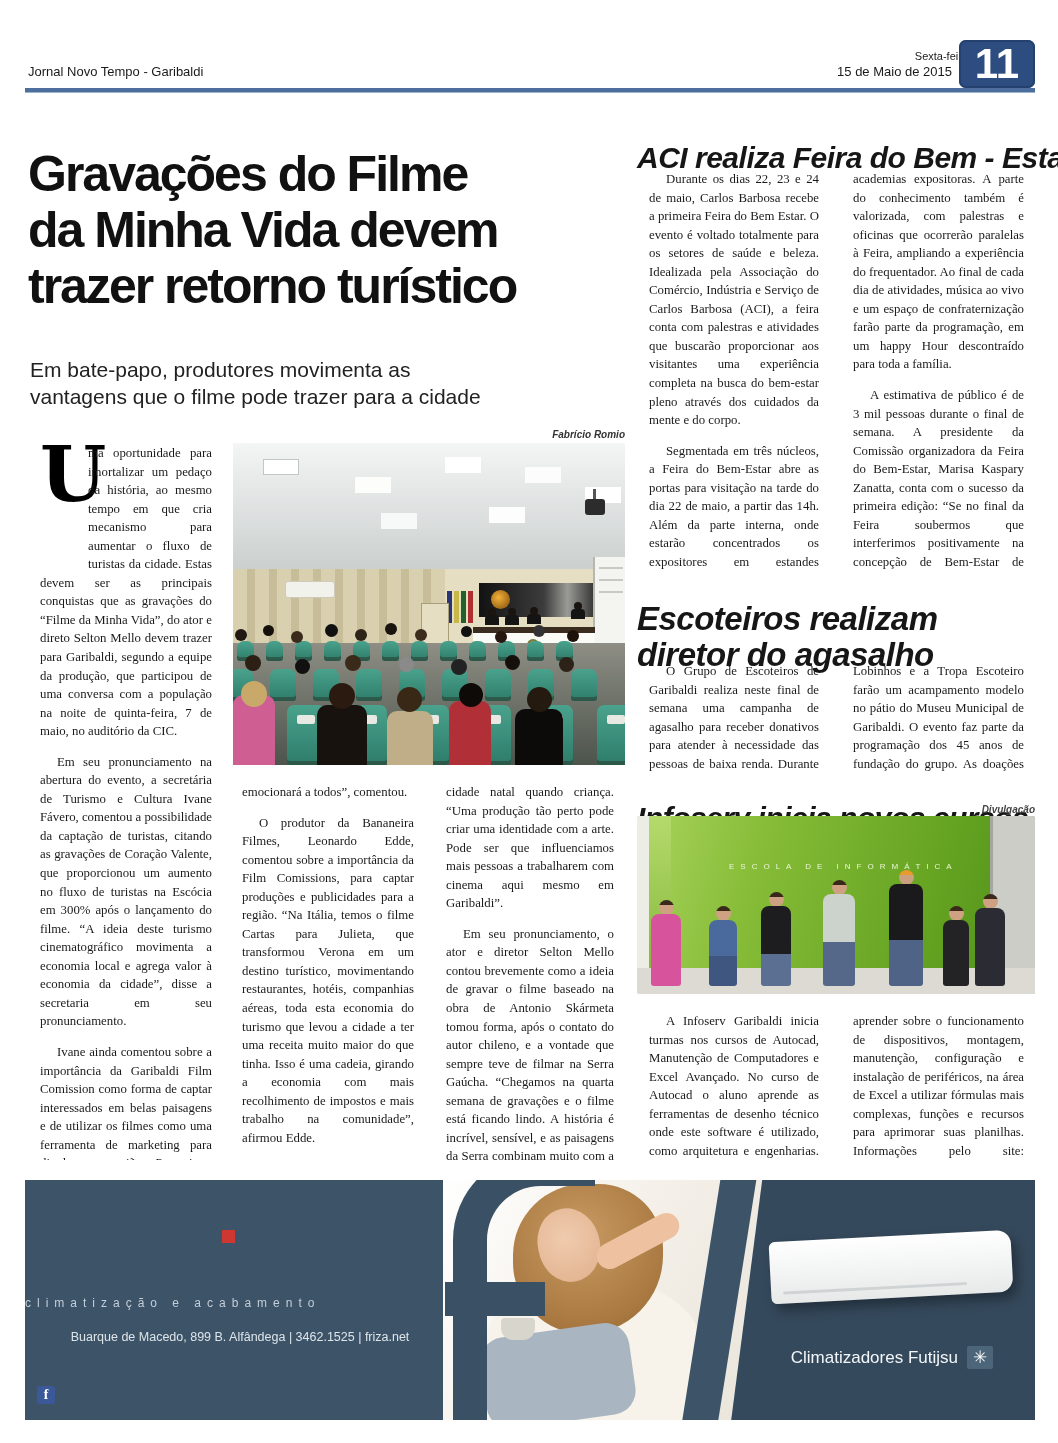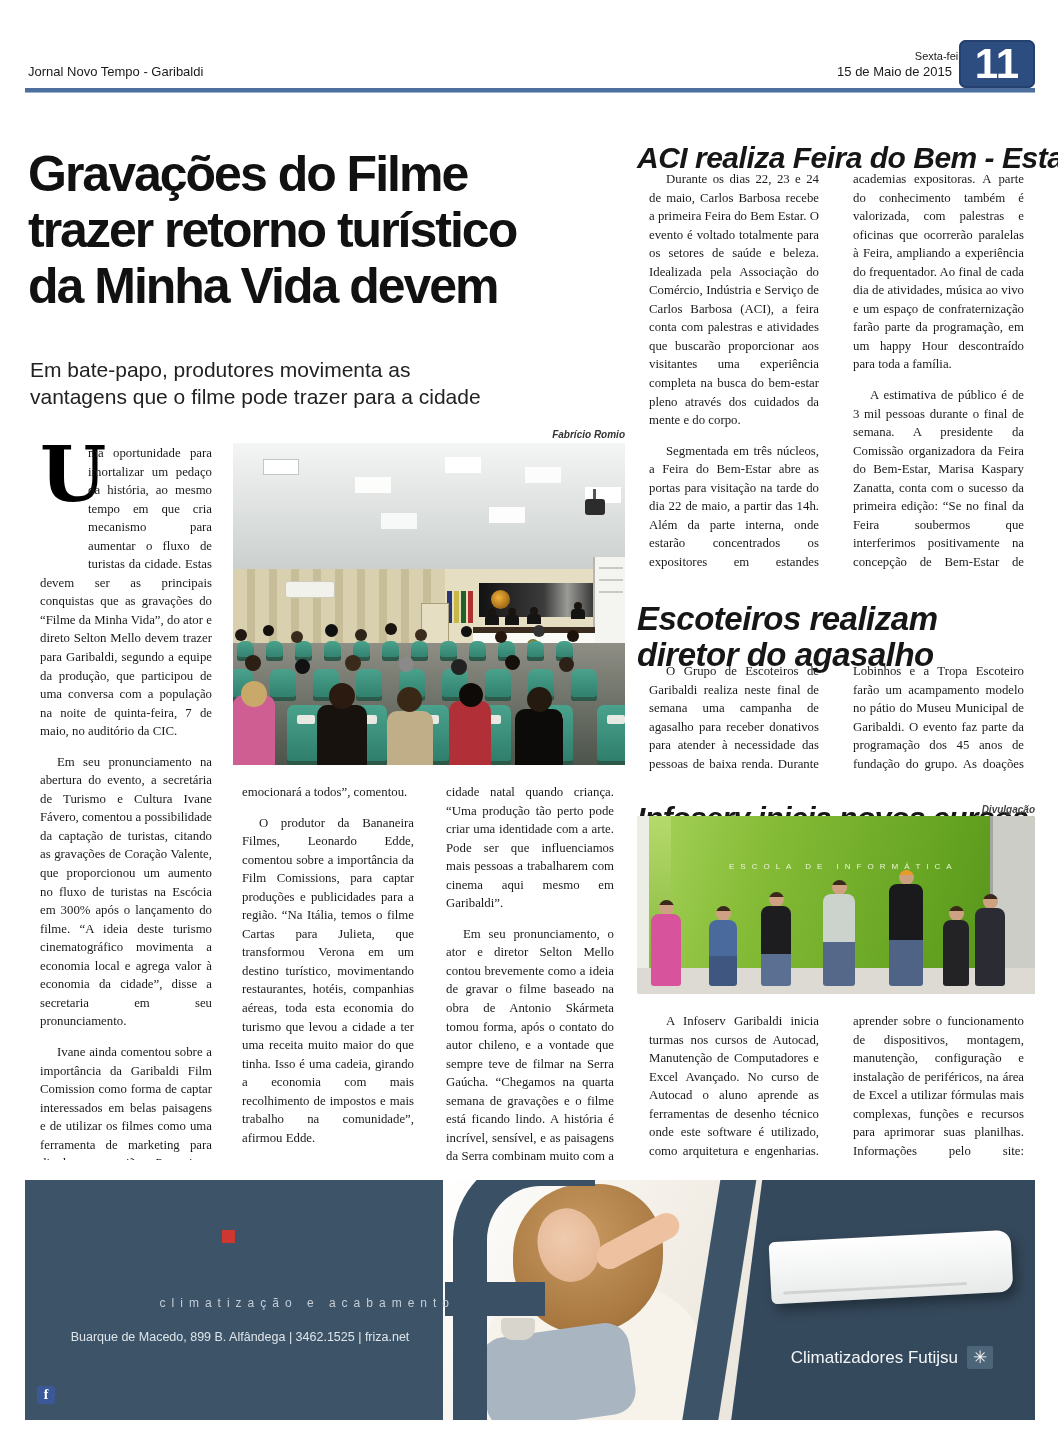--- a/index.html
+++ b/index.html
@@ -124,40 +124,40 @@
   .ad-slash{position:absolute;left:676px;top:-12px;width:36px;height:268px;background:#3d5368;transform:skewX(-9deg);}
   .ad-right{position:absolute;left:700px;top:0;right:0;bottom:0;background:#35495c;
             clip-path:polygon(12% 0,100% 0,100% 100%,2% 100%);}
   .ad-ac{position:absolute;left:745px;top:56px;width:242px;height:62px;border-radius:6px 14px 14px 6px;
          background:linear-gradient(180deg,#ffffff,#e7e9e9);transform:rotate(-3deg);box-shadow:5px 7px 12px rgba(0,0,0,.35);}
   .ad-ac::after{content:"";position:absolute;left:12px;bottom:9px;right:46px;height:3px;background:#cfd3d3;border-radius:2px;}
   .ad-prod{position:absolute;left:742px;top:166px;width:250px;text-align:center;color:#f2f6f8;font-size:17px;}
   .ad-flake{display:inline-block;background:#4c6579;color:#fff;padding:1px 6px;margin-left:9px;border-radius:2px;}
   .ad-brand{position:absolute;left:0;top:42px;width:430px;text-align:center;color:#fff;font-size:62px;letter-spacing:1px;}
   .ad-dot{position:absolute;left:197px;top:50px;width:13px;height:13px;background:#cf3830;}
-  .ad-tagline{position:absolute;left:0;top:116px;width:430px;text-align:right;color:#c3ced8;font-size:12px;letter-spacing:6px;}
+  .ad-tagline{position:absolute;left:0;top:116px;width:430px;text-align:left;color:#c3ced8;font-size:12px;letter-spacing:6px;}
   .ad-addr{position:absolute;left:0;top:150px;width:430px;text-align:center;color:#dde5ea;font-size:12.5px;}
   .ad-fb{position:absolute;left:12px;top:206px;width:18px;height:18px;background:#3b5998;border-radius:3px;color:#fff;
          font-family:"Liberation Serif",serif;font-weight:bold;font-size:14px;line-height:18px;text-align:center;}
 </style>
 </head>
 <body>
 
 <div class="page">
 
   <div class="hdr-left">Jornal Novo Tempo - Garibaldi</div>
   <div class="hdr-day">Sexta-feira</div>
   <div class="hdr-date">15 de Maio de 2015</div>
   <div class="hdr-pagenum">11</div>
   <div class="hdr-rule"></div>
 
   <h1 class="lead-title">
     <span>Gravações do Filme</span>
+    <span>da Minha Vida devem</span>
     <span>trazer retorno turístico</span>
-    <span>da Minha Vida devem</span>
   </h1>
   <div class="lead-sub">
     <span>Em bate-papo, produtores movimenta as</span>
     <span>vantagens que o filme pode trazer para a cidade</span>
   </div>
 
   <div class="col c1">
     <p class="p-drop"><span class="dropcap">U</span><span>ma oportunidade para imortalizar um pedaço da história, ao mesmo tempo em que cria mecanismo para aumentar o fluxo de turistas da cidade. Estas devem ser as principais conquistas que as gravações do “Filme da Minha Vida”, do ator e direto Selton Mello devem trazer para Garibaldi, segundo a equipe da produção, que participou de uma conversa com a população na noite de quinta-feira, 7 de maio, no auditório da CIC.</span></p>
     <p>Em seu pronunciamento na abertura do evento, a secretária de Turismo e Cultura Ivane Fávero, comentou a possibilidade da captação de turistas, citando as gravações de Coração Valente, que proporcionou um aumento no fluxo de turistas na Escócia em 300% após o lançamento do filme. “A ideia deste turismo cinematográfico movimenta a economia local e agrega valor à economia da cidade”, disse a secretaria em seu pronunciamento.</p>
     <p>Ivane ainda comentou sobre a importância da Garibaldi Film Comission como forma de captar interessados em belas paisagens e de utilizar os filmes como uma ferramenta de marketing para divulgar a região. Para isso, segundo ela, já está sendo elaborado um roteiro com as locações utilizadas pelo Filme da Minha Vida. “Pensamos em utilizar o filme, como já ocorreu em vários lugares do mundo, para que Garibaldi guarde sempre as características dessa produção que, tenho certeza,</p>

